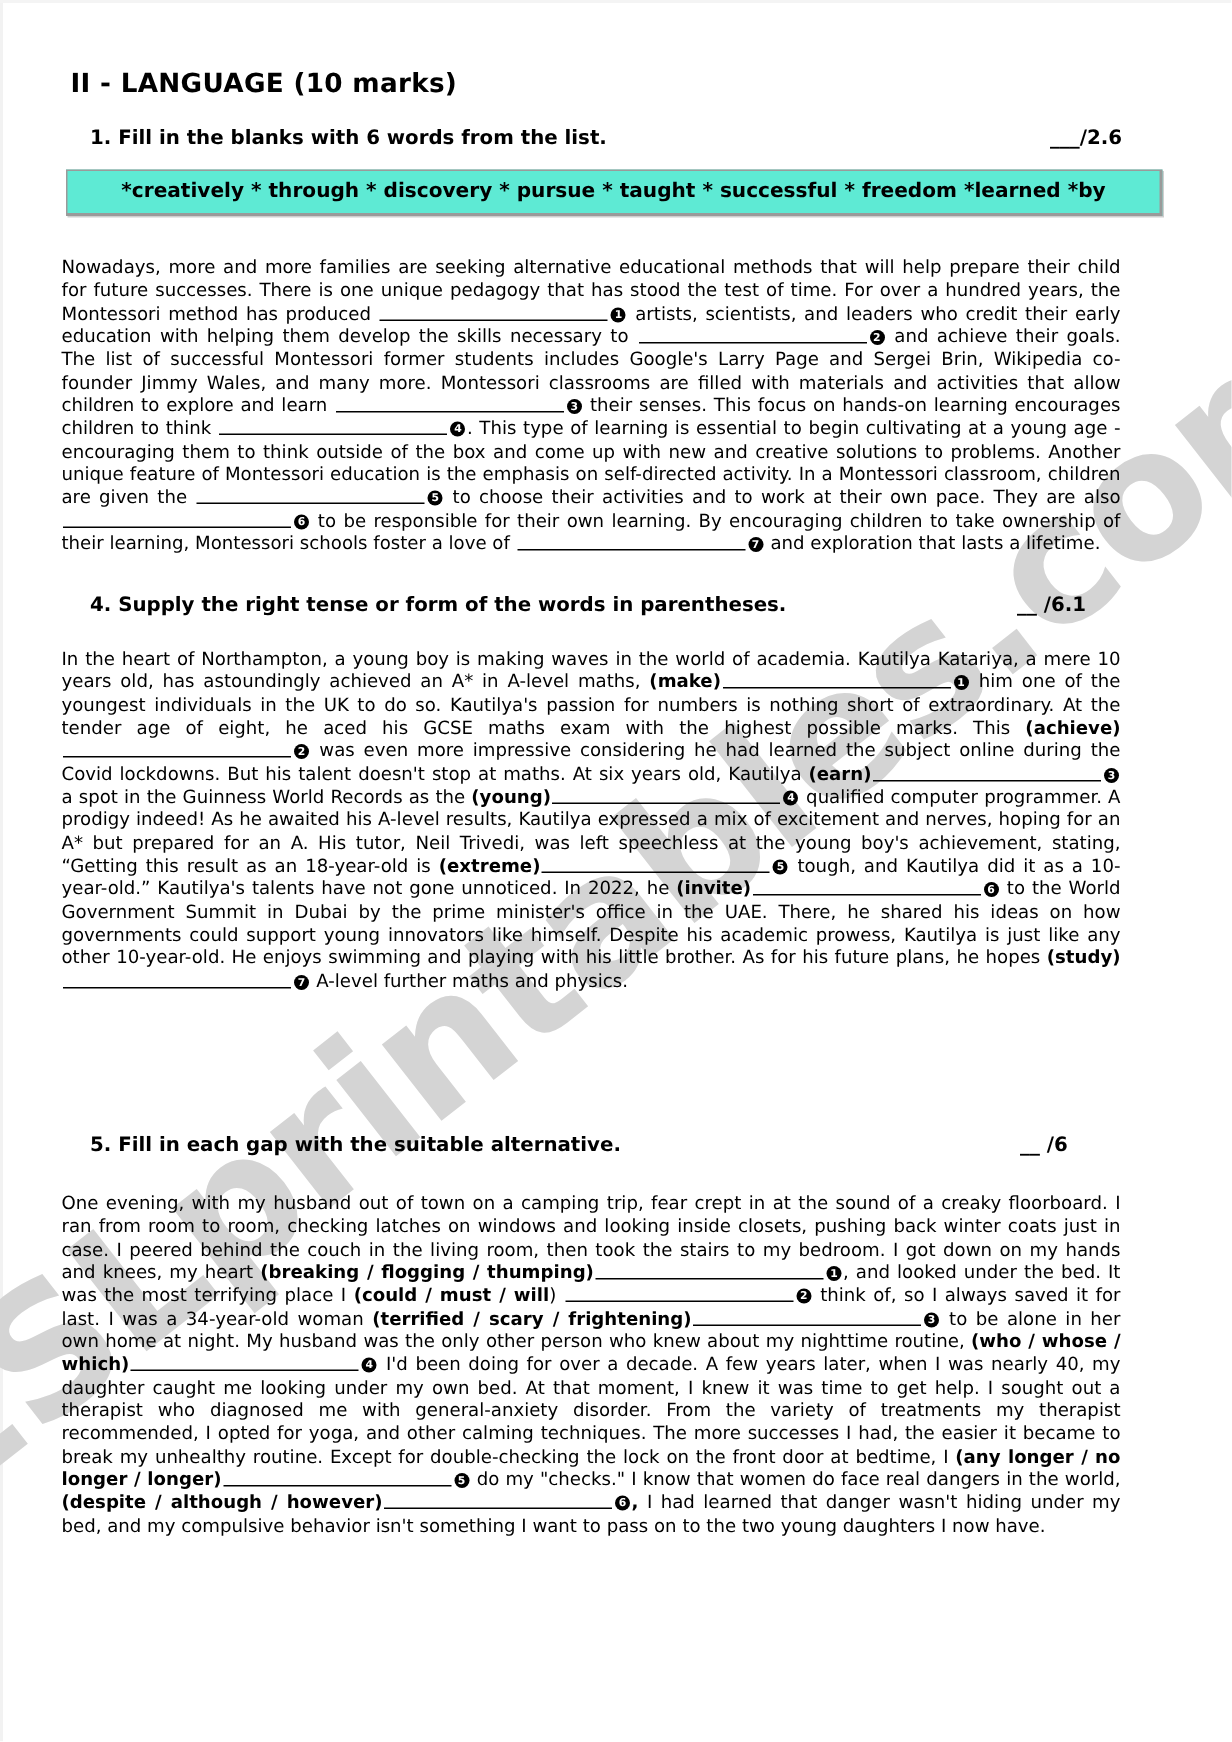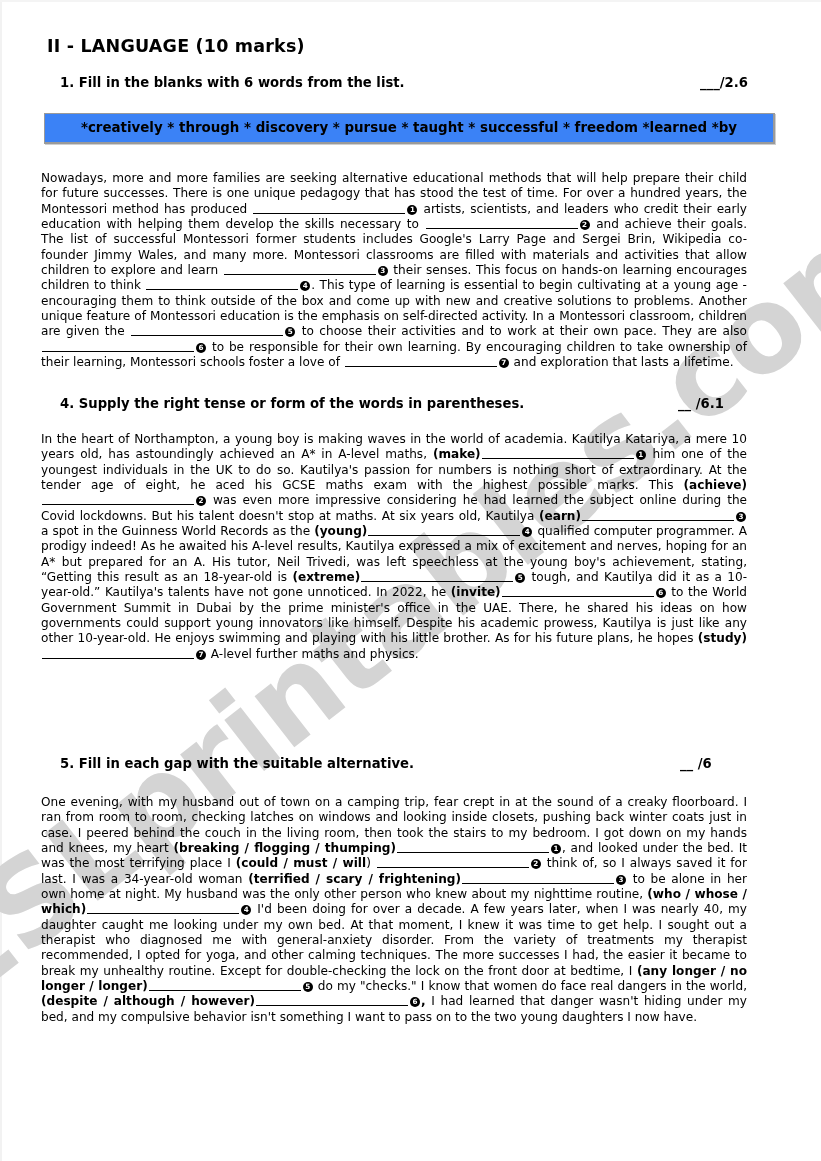--- a/index.html
+++ b/index.html
@@ -49,21 +49,21 @@
 
   .sheet {
     position: relative;
     z-index: 2;
     padding: 0;
   }
 
   .main-title {
     position: absolute;
     left: 47px;
-    top: 36px;
+    top: 46px;
     font-size: 17.5px;
     font-weight: 700;
     letter-spacing: 0.2px;
   }
 
   .task-head {
     position: absolute;
     font-size: 13.2px;
     font-weight: 700;
     letter-spacing: 0px;
@@ -75,21 +75,21 @@
 
   .wordbox {
     position: absolute;
     left: 44px;
     top: 113px;
     width: 731px;
     box-sizing: border-box;
     border: 1px solid #9a9a9a;
     border-right-width: 2px;
     border-bottom-width: 2px;
-    background: #3b82f6;
+    background: #5eead4;
     padding: 6px 8px 7px 8px;
     font-size: 13.4px;
     font-weight: 700;
     text-align: center;
     box-shadow: 1px 1px 0 #cfcfcf;
   }
 
   .para {
     position: absolute;
     left: 41px;
@@ -134,21 +134,21 @@
 
 <div class="page-edge-left"></div>
 <div class="page-edge-top"></div>
 
 <div class="watermark">ESLprintables.com</div>
 
 <div class="sheet">
 
   <div class="main-title">II - LANGUAGE (10 marks)</div>
 
-  <div class="task-head" style="left:60px; top:75px;">
+  <div class="task-head" style="left:60px; top:85px;">
     <span>1. Fill in the blanks with 6 words from the list.</span>
     <span class="marks" style="left:640px; top:0px;">___/2.6</span>
   </div>
 
   <div class="wordbox">*creatively * through * discovery * pursue * taught * successful * freedom *learned *by</div>
 
   <div class="para" id="p1" style="top:171px;"><span>Nowadays, more and more families are seeking alternative educational methods that will help prepare their child for future successes. There is one unique pedagogy that has stood the test of time. For over a hundred years, the Montessori method has produced </span><span class="blank b-lg"></span><span class="num">1</span><span> artists, scientists, and leaders who credit their early education with helping them develop the skills necessary to </span><span class="blank b-lg"></span><span class="num">2</span><span> and achieve their goals. The list of successful Montessori former students includes Google's Larry Page and Sergei Brin, Wikipedia co-founder Jimmy Wales, and many more. Montessori classrooms are filled with materials and activities that allow children to explore and learn </span><span class="blank b-lg"></span><span class="num">3</span><span> their senses. This focus on hands-on learning encourages children to think </span><span class="blank b-lg"></span><span class="num">4</span><span>. This type of learning is essential to begin cultivating at a young age - encouraging them to think outside of the box and come up with new and creative solutions to problems. Another unique feature of Montessori education is the emphasis on self-directed activity. In a Montessori classroom, children are given the </span><span class="blank b-lg"></span><span class="num">5</span><span> to choose their activities and to work at their own pace. They are also </span><span class="blank b-lg"></span><span class="num">6</span><span> to be responsible for their own learning. By encouraging children to take ownership of their learning, Montessori schools foster a love of </span><span class="blank b-lg"></span><span class="num">7</span><span> and exploration that lasts a lifetime.</span></div>
 
   <div class="task-head" style="left:60px; top:396px;">
     <span>4. Supply the right tense or form of the words in parentheses.</span>

